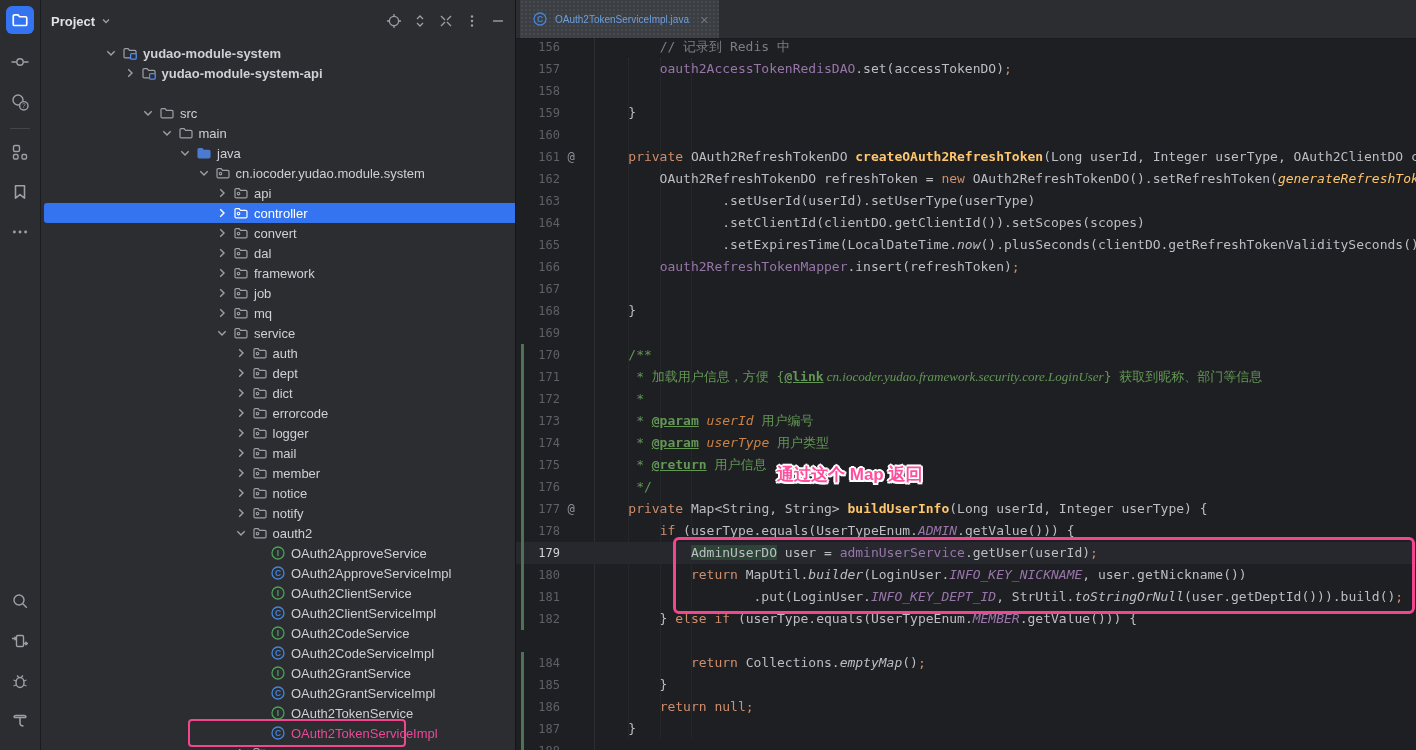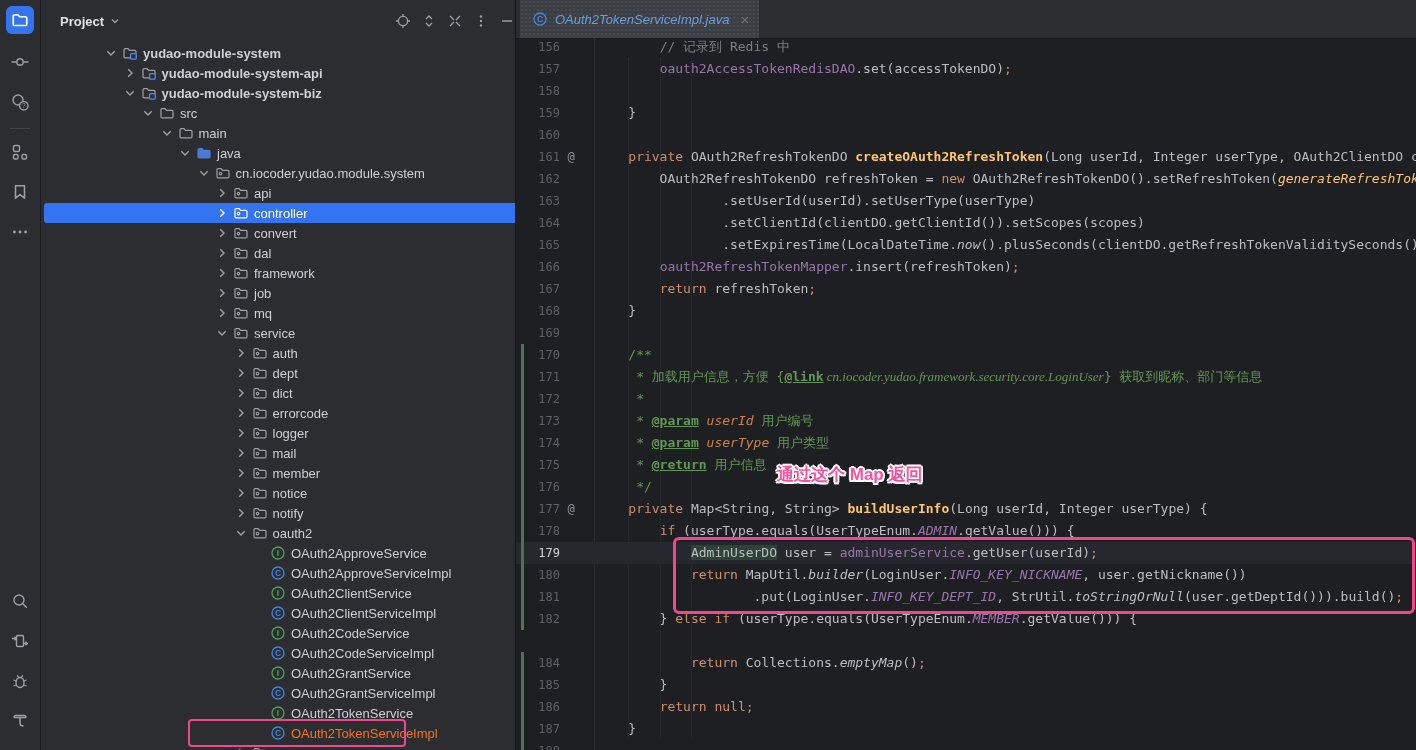--- a/index.html
+++ b/index.html
@@ -5,41 +5,41 @@
   html,body{margin:0;padding:0;background:#1e1f22;width:1416px;height:750px;overflow:hidden;
     font-family:"Liberation Sans","DejaVu Sans",sans-serif;-webkit-font-smoothing:antialiased;}
   #app{position:relative;width:1416px;height:750px;background:#1e1f22;}
   
   #stripe{position:absolute;left:0;top:0;width:40px;height:750px;background:#2b2d30;border-right:1px solid #1a1b1e;}
   .abtn{position:absolute;left:6px;width:28px;height:28px;border-radius:6px;display:flex;align-items:center;justify-content:center;}
   .abtn.active{background:#3574f0;}
   .stripe-div{position:absolute;left:10px;width:20px;height:1px;background:#43454a;}
   
   #project{position:absolute;left:41px;top:0;width:474px;height:750px;background:#2b2d30;overflow:hidden;}
-  #phead{position:absolute;left:9px;top:0;width:100%;height:42px;display:flex;align-items:center;}
+  #phead{position:absolute;left:0;top:0;width:100%;height:42px;display:flex;align-items:center;}
   #ptitle{margin-left:10px;color:#dfe1e5;font-size:13px;font-weight:700;}
   #phead .chev{margin-left:5px;}
   #ptools{position:absolute;right:9px;top:13px;display:flex;gap:10px;align-items:center;}
   #ptools span{display:inline-flex;}
   #tree{position:absolute;left:0;top:0;width:100%;height:750px;}
   .trow{position:absolute;left:0;width:100%;height:20px;display:flex;align-items:center;font-size:13px;color:#ced0d6;white-space:nowrap;}
   .trow .sel-bg{position:absolute;left:3px;right:7px;top:0;height:20px;background:#3574f0;border-radius:3px;}
   .trow>*{position:relative;}
   .tchev{width:16px;height:16px;display:inline-flex;flex:0 0 16px;}
   .ticon{width:16px;height:16px;display:inline-flex;flex:0 0 16px;margin-left:3px;}
   .tlabel{margin-left:5px;}
   .trow.bold .tlabel{font-weight:700;}
   .trow.selected .tlabel{color:#fff;}
-  .trow.bluelabel .tlabel{color:#f97316;}
+  .trow.bluelabel .tlabel{color:#ec4899;}
   
   #editor{position:absolute;left:515px;top:0;width:901px;height:750px;background:#1e1f22;border-left:1px solid #141517;}
   #tabbar{position:absolute;left:0;top:0;width:100%;height:38px;background:#2b2d30;border-bottom:1px solid #1a1b1e;}
   .tab{position:absolute;left:4px;top:0;height:38px;padding:0 10px 0 12px;display:flex;align-items:center;gap:7px;
        background:#3b3e43;background-image:radial-gradient(rgba(255,255,255,.06) 1px,transparent 1.2px);background-size:4px 4px;}
-  .tab-title{color:#6a9fe0;font-size:13px;font-style:italic;}
+  .tab-title{color:#6a9fe0;font-size:10px;}
   .tab-close{color:#6f737a;font-size:15px;margin-left:4px;}
   #codearea{position:absolute;left:0;top:38px;width:934px;height:712px;overflow:hidden;}
   #gutsep{position:absolute;left:78px;top:0;width:1px;height:712px;background:rgba(255,255,255,.07);}
   .iguide{position:absolute;top:20px;height:680px;width:0;border-left:1px dotted rgba(255,255,255,.07);}
   .cl{position:absolute;left:0;width:901px;height:22px;}
   .cl.current{background:#26282e;}
   .vcs{position:absolute;left:5px;top:0;width:3px;height:22px;background:#4e7254;}
   .ln{position:absolute;left:0;top:0;width:44px;text-align:right;font:12px/22px "DejaVu Sans Mono",monospace;color:#5d6066;}
   .cl.current .ln{color:#d0d3d9;}
   .gut{position:absolute;left:47px;top:0;width:16px;text-align:center;font:12px/22px "DejaVu Sans Mono",monospace;color:#8f939a;}
@@ -153,34 +153,20 @@
             </svg>
           </span>
           <span class="ticon">
             <svg width="16" height="16" viewBox="0 0 16 16">
               <path d="M2 4.8c0-.7.5-1.2 1.2-1.2h2.9l1.4 1.7h5.3c.7 0 1.2.5 1.2 1.2v5.2c0 .7-.5 1.2-1.2 1.2H3.2c-.7 0-1.2-.5-1.2-1.2z" fill="none" stroke="#9da0a6" stroke-width="1.2"></path>
               <rect x="8.6" y="8.6" width="5.6" height="5.6" rx="1" fill="#2b2d30" stroke="#548af7" stroke-width="1.2"></rect>
             </svg>
           </span>
           <span class="tlabel">yudao-module-system-api</span>
         </div>
-        <div class="trow bold" style="top: 83px; padding-left: 80.5px;">
-          <span class="tchev">
-            <svg width="16" height="16" viewBox="0 0 16 16">
-              <path d="M4.3 6.2l3.7 3.8 3.7-3.8" fill="none" stroke="#9da0a6" stroke-width="1.4"></path>
-            </svg>
-          </span>
-          <span class="ticon">
-            <svg width="16" height="16" viewBox="0 0 16 16">
-              <path d="M2 4.8c0-.7.5-1.2 1.2-1.2h2.9l1.4 1.7h5.3c.7 0 1.2.5 1.2 1.2v5.2c0 .7-.5 1.2-1.2 1.2H3.2c-.7 0-1.2-.5-1.2-1.2z" fill="none" stroke="#9da0a6" stroke-width="1.2"></path>
-              <rect x="8.6" y="8.6" width="5.6" height="5.6" rx="1" fill="#2b2d30" stroke="#548af7" stroke-width="1.2"></rect>
-            </svg>
-          </span>
-          <span class="tlabel">yudao-module-system-biz</span>
-        </div>
         <div class="trow" style="top: 103px; padding-left: 99px;">
           <span class="tchev">
             <svg width="16" height="16" viewBox="0 0 16 16">
               <path d="M4.3 6.2l3.7 3.8 3.7-3.8" fill="none" stroke="#9da0a6" stroke-width="1.4"></path>
             </svg>
           </span>
           <span class="ticon">
             <svg width="16" height="16" viewBox="0 0 16 16">
               <path d="M2 4.8c0-.7.5-1.2 1.2-1.2h2.9l1.4 1.7h5.3c.7 0 1.2.5 1.2 1.2v5.2c0 .7-.5 1.2-1.2 1.2H3.2c-.7 0-1.2-.5-1.2-1.2z" fill="none" stroke="#9da0a6" stroke-width="1.2"></path>
             </svg>
@@ -692,21 +678,20 @@
         <div class="cl" style="top: 196px;">
           <span class="ln">165</span>
           <pre class="src"><span class="tk-d">                .setExpiresTime(LocalDateTime.</span><span class="tk-it">now</span><span class="tk-d">().plusSeconds(clientDO.getRefreshTokenValiditySeconds()))</span></pre>
         </div>
         <div class="cl" style="top: 218px;">
           <span class="ln">166</span>
           <pre class="src"><span class="tk-d">        </span><span class="tk-f">oauth2RefreshTokenMapper</span><span class="tk-d">.insert(refreshToken)</span><span class="tk-k">;</span></pre>
         </div>
         <div class="cl" style="top: 240px;">
           <span class="ln">167</span>
-          <pre class="src"><span class="tk-d">        </span><span class="tk-k">return</span><span class="tk-d"> refreshToken</span><span class="tk-k">;</span></pre>
         </div>
         <div class="cl" style="top: 262px;">
           <span class="ln">168</span>
           <pre class="src"><span class="tk-d">    }</span></pre>
         </div>
         <div class="cl" style="top: 284px;">
           <span class="ln">169</span>
           <pre class="src"></pre>
         </div>
         <div class="cl" style="top: 306px;">

